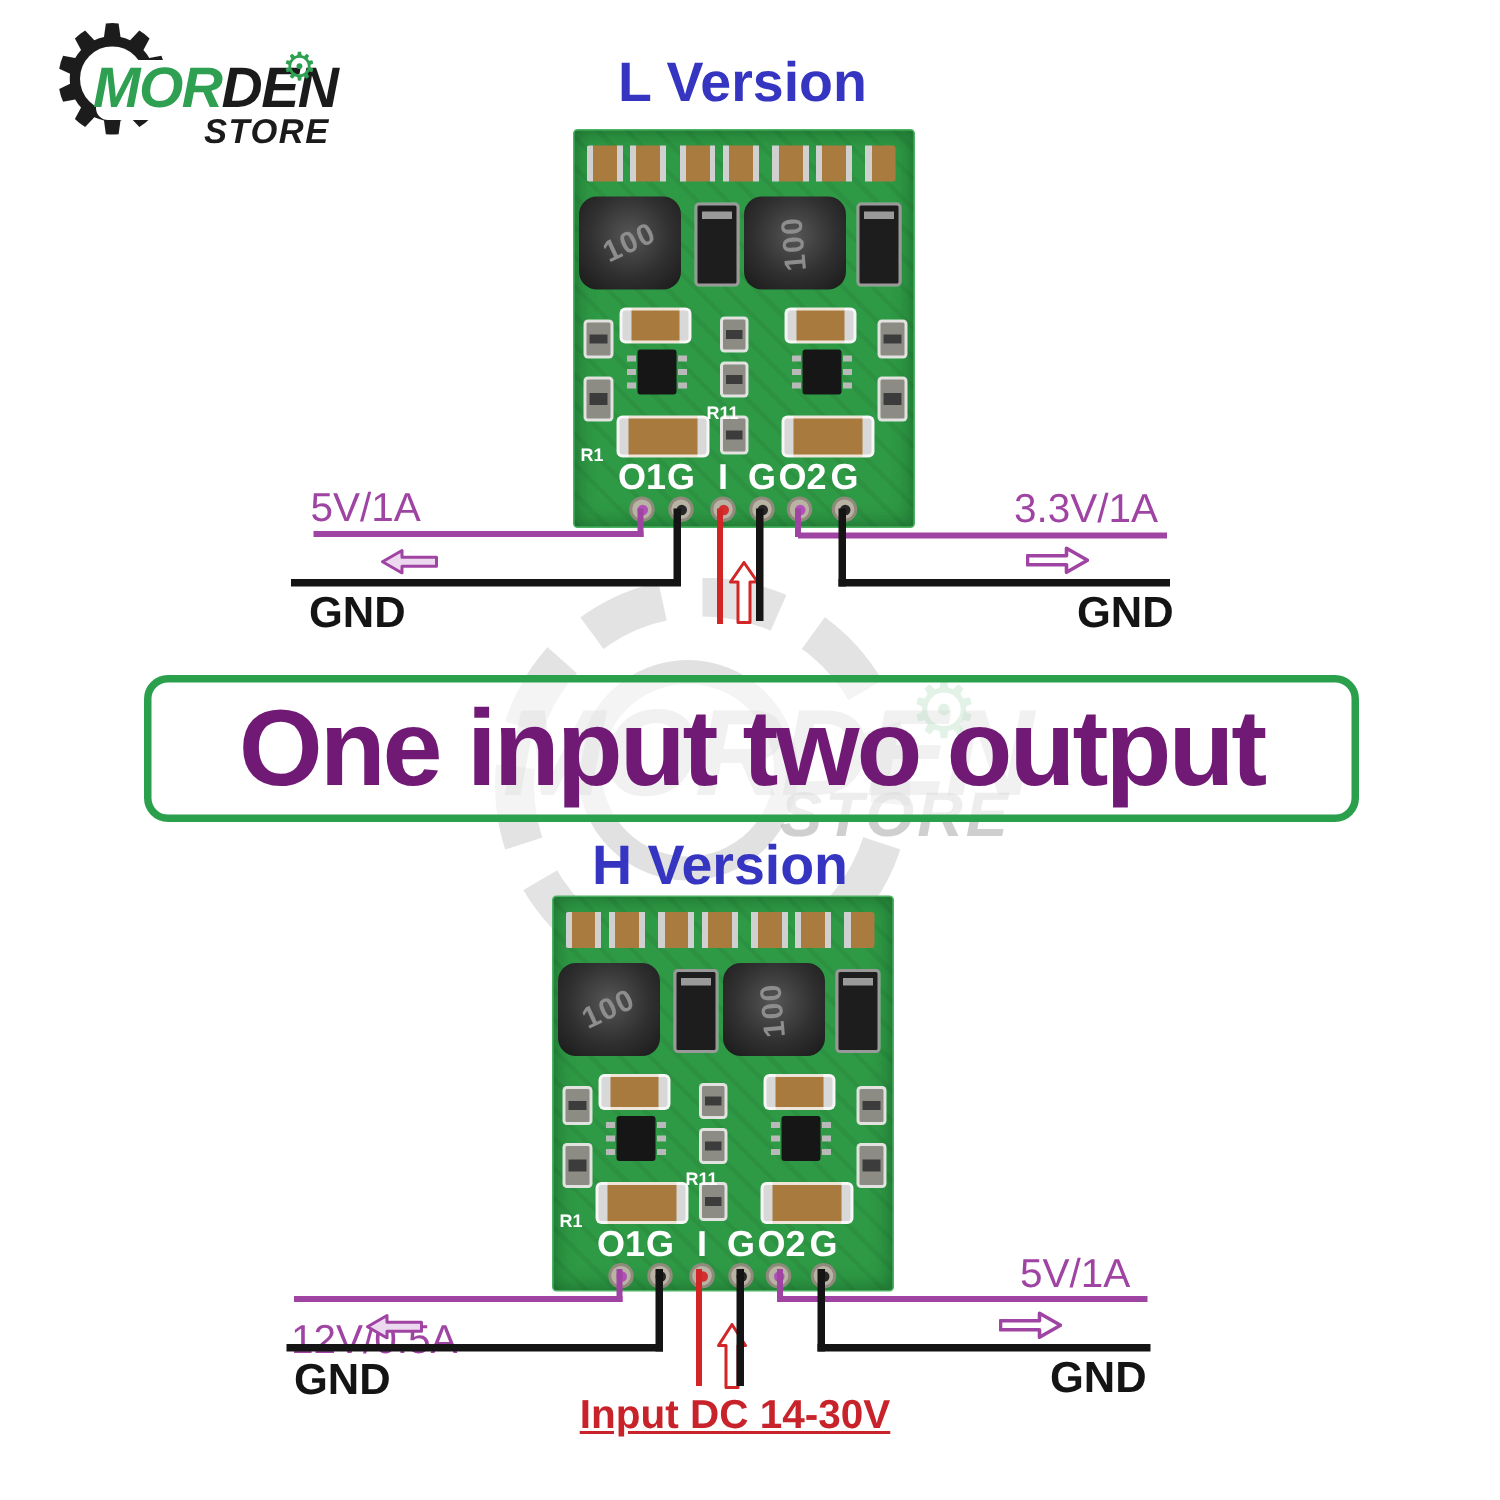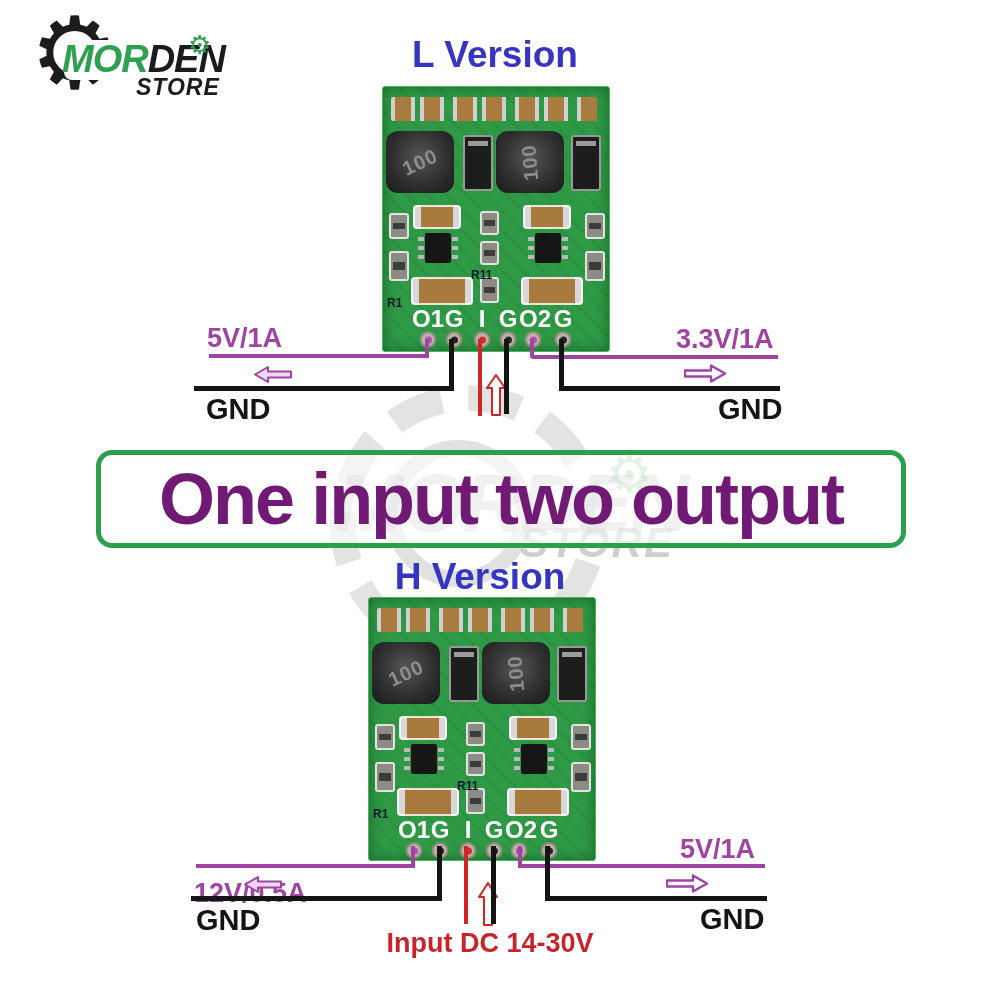--- a/index.html
+++ b/index.html
@@ -15,21 +15,21 @@
   .logo-knockout{position:absolute;left:46px;top:32px;width:132px;height:40px;background:#ffffff;
                  border-radius:8px;}
   .brand{position:absolute;left:44px;top:32px;font-size:38px;font-style:italic;font-weight:900;
          letter-spacing:-1px;line-height:1;white-space:nowrap;}
   .brand .g{color:#2fa052;} .brand .k{color:#1b1b1b;}
   .logo-store{position:absolute;left:118px;top:68px;font-size:23px;font-style:italic;font-weight:900;
               letter-spacing:1px;color:#1b1b1b;line-height:1;}
 
   
   .ver-title{font-size:37px;font-weight:bold;color:#3535c2;text-align:center;line-height:1;}
-  .out-label{font-size:27px;font-weight:bold;color:#a044a4;line-height:1;white-space:pre;}
+  .out-label{font-size:27px;font-weight:normal;color:#a044a4;line-height:1;white-space:pre;}
   .gnd-label{font-size:29px;font-weight:bold;color:#141414;line-height:1;}
   .in-label{font-size:27px;font-weight:bold;color:#c8232a;line-height:1;text-align:center;white-space:pre;}
 
   
   .wire{position:absolute;}
   .wp{background:#a044a4;} .wk{background:#141414;} .wr{background:#d22525;}
 
   
   .banner{position:absolute;left:96px;top:450px;width:800px;height:88px;
           border:5px solid #2ba04c;border-radius:16px;background:rgba(255,255,255,0.62);
@@ -64,21 +64,21 @@
       border:2px solid rgba(255,255,255,.55);}
   .di:before{content:"";position:absolute;left:3px;right:3px;top:4px;height:5px;background:#9a9a9a;}
   .midcap,.lowcap{position:absolute;border:2px solid rgba(255,255,255,.8);border-radius:4px;
       background:linear-gradient(90deg,#d8d8d8 0 6px,#a87a3e 6px calc(100% - 6px),#d8d8d8 calc(100% - 6px) 100%);}
   .ic{position:absolute;width:26px;height:30px;background:#161616;border-radius:2px;}
   .ic:before,.ic:after{content:"";position:absolute;top:4px;width:6px;height:4px;background:#b9b9b9;
       box-shadow:0 9px #b9b9b9,0 18px #b9b9b9;}
   .ic:before{left:-7px;} .ic:after{right:-7px;}
   .res{position:absolute;border:2px solid rgba(255,255,255,.75);border-radius:3px;background:#8c8c84;}
   .res:before{content:"";position:absolute;left:2px;right:2px;top:35%;bottom:35%;background:#3c3c3c;}
-  .refdes{position:absolute;color:#0f172a;font-weight:bold;font-size:12px;line-height:1;}
+  .refdes{position:absolute;color:#ffffff;font-weight:bold;font-size:12px;line-height:1;}
   .pinlabel{position:absolute;top:220px;transform:translateX(-50%);color:#ffffff;font-weight:bold;
             font-size:24px;line-height:1;}
   .pad{position:absolute;top:244px;width:17px;height:17px;border-radius:50%;background:#b9b3a4;
        border:2px solid #8f8a7c;transform:translateX(-50%);box-sizing:border-box;}
   .pad:before{content:"";position:absolute;left:50%;top:50%;width:7px;height:7px;border-radius:50%;
        transform:translate(-50%,-50%);}
   .pad-o:before{background:#b050b8;} .pad-g:before{background:#262626;} .pad-i:before{background:#d03030;}
 </style>
 </head>
 <body>
@@ -216,21 +216,21 @@
     <path d="M37 5.5 H14 V1 L1 8.5 L14 16 V11.5 H37 Z" fill="#ecd9ef" stroke="#a044a4" stroke-width="2" stroke-linejoin="round"></path>
     </svg>
   <div class="wire wk" style="left:437px;top:846px;width:5px;height:55px;z-index:5;"></div>
   <div class="wire wk" style="left:191px;top:896px;width:251px;height:5px;z-index:5;"></div>
   <div class="abs gnd-label" style="left:196px;top:906px;z-index:5;">GND</div>
   <div class="wire wr" style="left:464px;top:846px;width:4px;height:78px;z-index:5;"></div>
   <svg class="abs" style="left:478px;top:882px;z-index:5;" width="20" height="44" viewBox="0 0 20 44">
     <path d="M10 1 L19 15 H14 V43 H6 V15 H1 Z" fill="#ffffff" stroke="#d22525" stroke-width="2" stroke-linejoin="round"></path>
     </svg>
   <div class="wire wk" style="left:491px;top:846px;width:5px;height:78px;z-index:5;"></div>
-  <div class="abs in-label" style="left:370px;top:930px;width:240px;z-index:5;">Input DC 14-30V</div>
+  <div class="abs in-label" style="left:370px;top:930px;width:240px;z-index:5;text-decoration:underline;">Input DC 14-30V</div>
   <div class="wire wp" style="left:518px;top:846px;width:4px;height:22px;z-index:5;"></div>
   <div class="wire wp" style="left:520px;top:864px;width:245px;height:4px;z-index:5;"></div>
   <div class="abs out-label" style="left:680px;top:836px;z-index:5;">5V/1A</div>
   <svg class="abs" style="left:666px;top:874px;z-index:5;" width="42" height="19" viewBox="0 0 42 19">
     <path d="M1 6.5 H27 V1.5 L41 9.5 L27 17.5 V12.5 H1 Z" fill="#ffffff" stroke="#a044a4" stroke-width="2.4" stroke-linejoin="round"></path>
     </svg>
   <div class="wire wk" style="left:545px;top:846px;width:5px;height:55px;z-index:5;"></div>
   <div class="wire wk" style="left:545px;top:896px;width:222px;height:5px;z-index:5;"></div>
   <div class="abs gnd-label" style="left:700px;top:905px;z-index:5;">GND</div>
 

